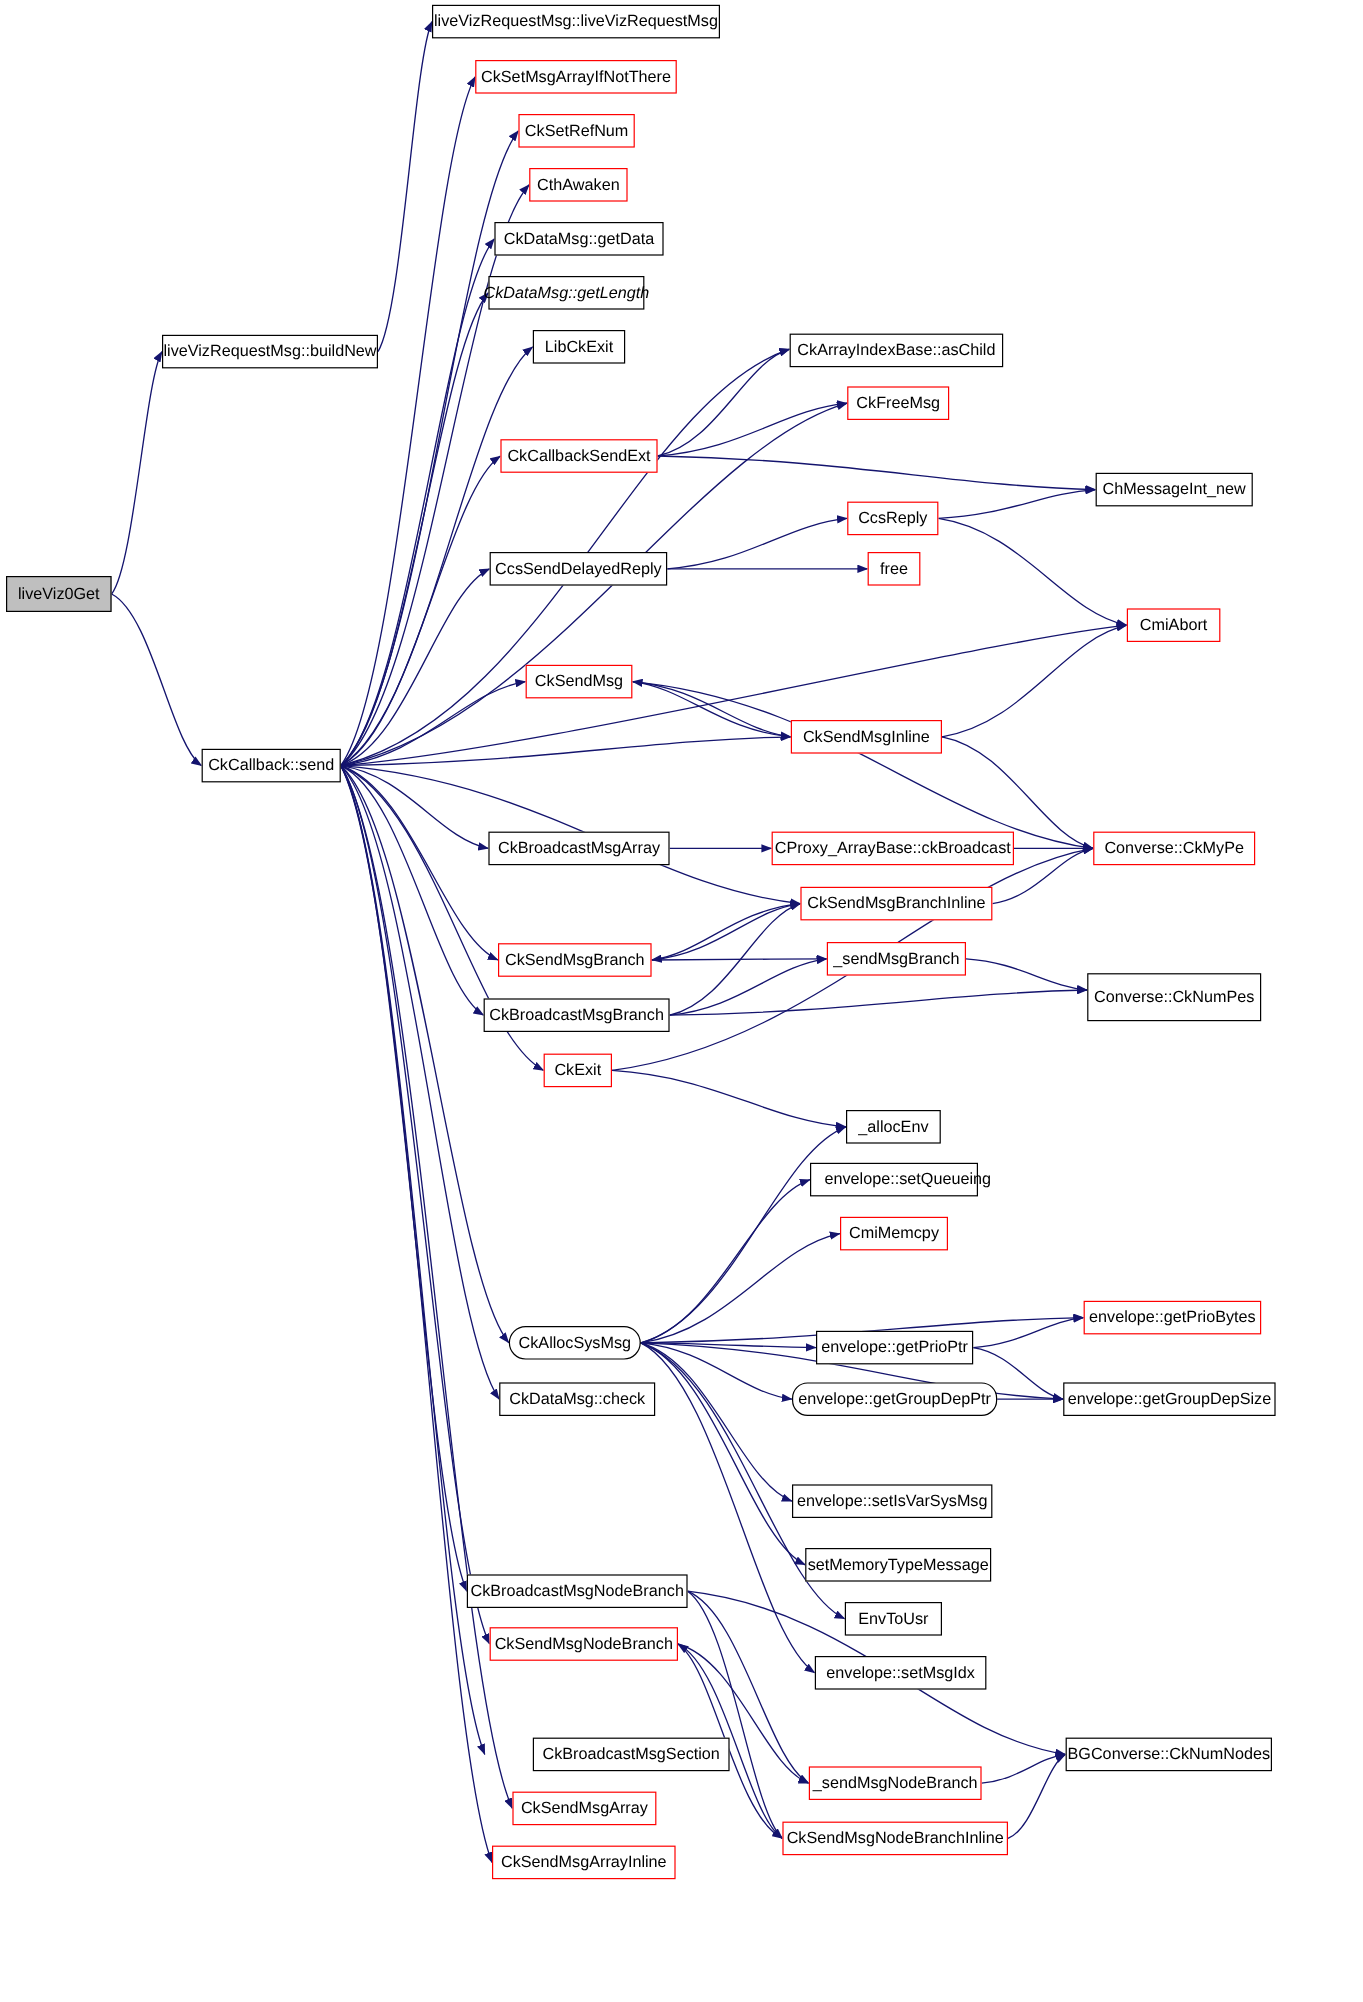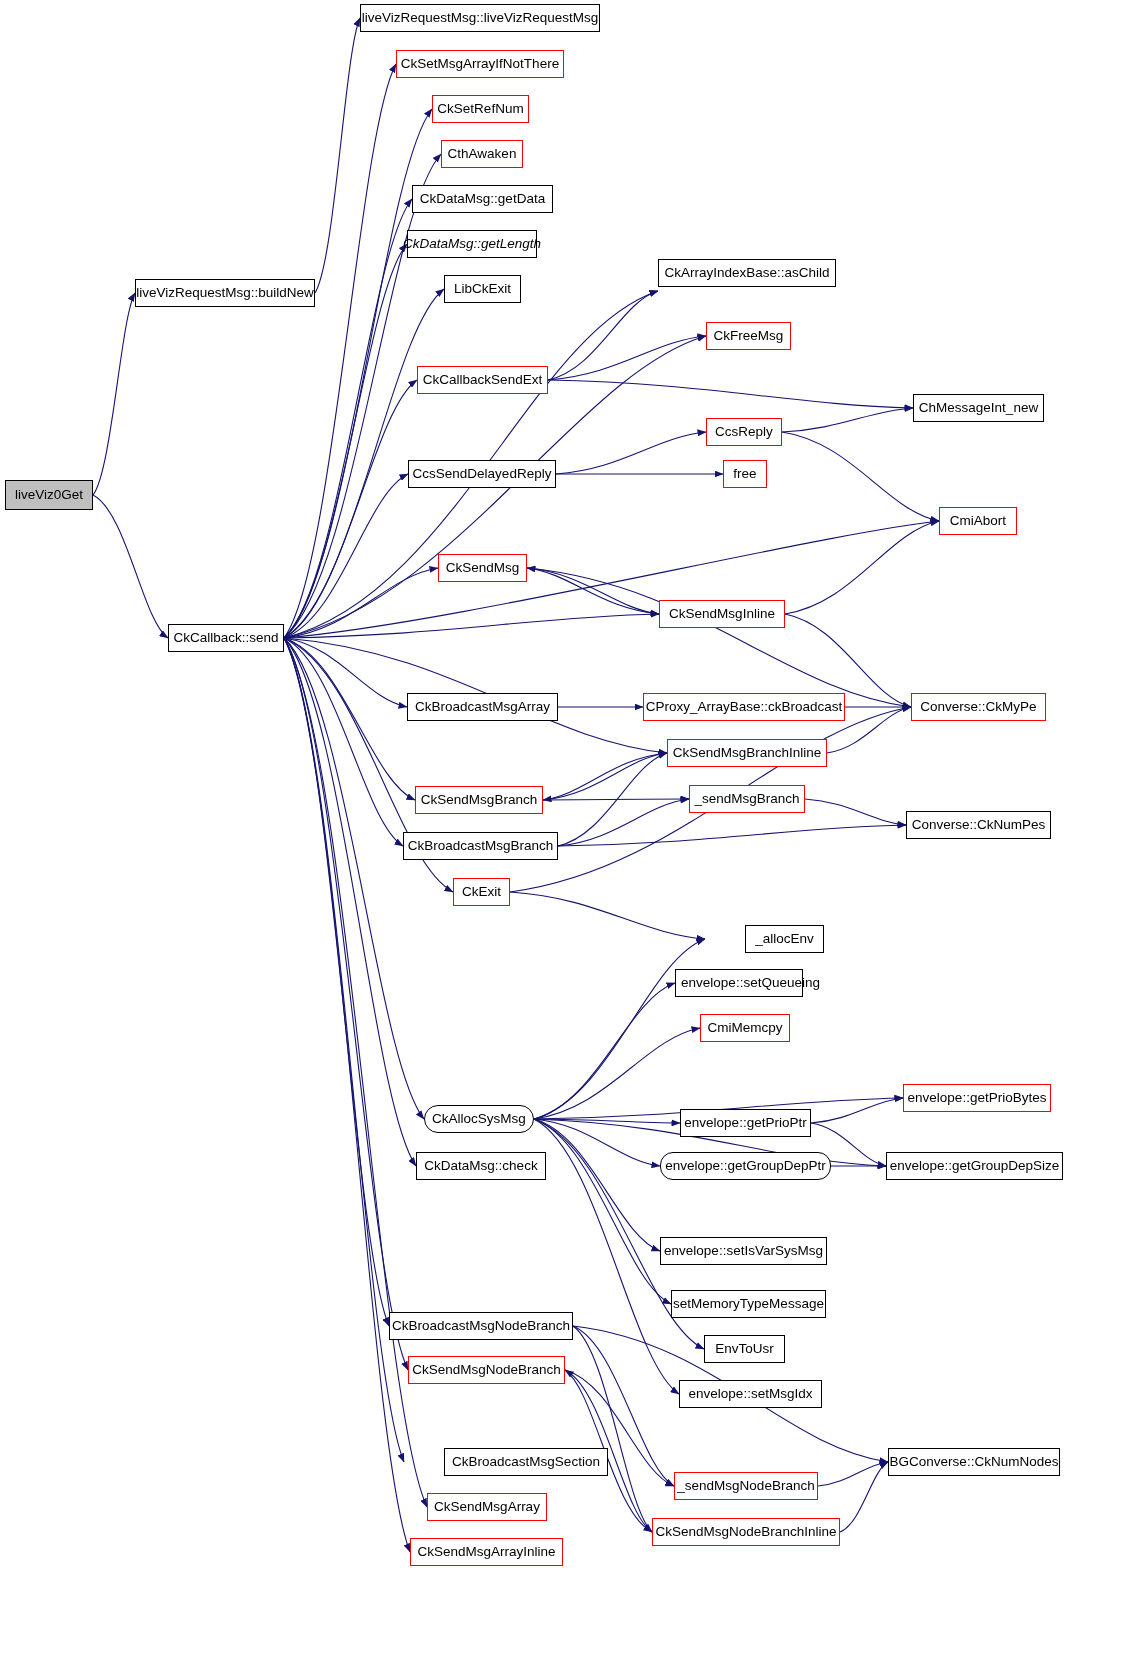--- a/index.html
+++ b/index.html
@@ -167,21 +167,21 @@
       </div>
       <div class="node" style="left: 168px; top: 624px; width: 116px; height: 28px;">
         <span>CkCallback::send</span>
       </div>
       <div class="node red" style="left: 417px; top: 366px; width: 131px; height: 28px;">
         <span>CkCallbackSendExt</span>
       </div>
       <div class="node" style="left: 408px; top: 460px; width: 148px; height: 28px;">
         <span>CcsSendDelayedReply</span>
       </div>
-      <div class="node" style="left: 658px; top: 259px; width: 178px; height: 28px;">
+      <div class="node" style="left: 658px; top: 278px; width: 178px; height: 28px;">
         <span>CkArrayIndexBase::asChild</span>
       </div>
       <div class="node red" style="left: 706px; top: 322px; width: 85px; height: 28px;">
         <span>CkFreeMsg</span>
       </div>
       <div class="node" style="left: 913px; top: 394px; width: 131px; height: 28px;">
         <span>ChMessageInt_new</span>
       </div>
       <div class="node red" style="left: 706px; top: 418px; width: 76px; height: 28px;">
         <span>CcsReply</span>
@@ -209,33 +209,33 @@
       </div>
       <div class="node red" style="left: 667px; top: 739px; width: 160px; height: 28px;">
         <span>CkSendMsgBranchInline</span>
       </div>
       <div class="node red" style="left: 415px; top: 786px; width: 128px; height: 28px;">
         <span>CkSendMsgBranch</span>
       </div>
       <div class="node red" style="left: 689px; top: 785px; width: 116px; height: 28px;">
         <span>_sendMsgBranch</span>
       </div>
-      <div class="node" style="left: 906px; top: 811px; width: 145px; height: 28px;">
+      <div class="node" style="left: 906px; top: 811px; width: 145px; height: 40px;">
         <span>Converse::CkNumPes</span>
       </div>
       <div class="node" style="left: 403px; top: 832px; width: 155px; height: 28px;">
         <span>CkBroadcastMsgBranch</span>
       </div>
       <div class="node red" style="left: 453px; top: 878px; width: 57px; height: 28px;">
         <span>CkExit</span>
       </div>
-      <div class="node" style="left: 745px; top: 925px; width: 79px; height: 28px;">
+      <div class="node" style="left: 705px; top: 925px; width: 79px; height: 28px;">
         <span>_allocEnv</span>
       </div>
-      <div class="node" style="left: 675px; top: 969px; width: 128px; height: 28px; padding-left: 23px;">
+      <div class="node" style="left: 675px; top: 969px; width: 140px; height: 28px; padding-left: 23px;">
         <span>envelope::setQueueing</span>
       </div>
       <div class="node red" style="left: 700px; top: 1014px; width: 90px; height: 28px;">
         <span>CmiMemcpy</span>
       </div>
       <div class="node" style="left: 424px; top: 1105px; width: 110px; height: 28px; border-radius: 14px;">
         <span>CkAllocSysMsg</span>
       </div>
       <div class="node red" style="left: 903px; top: 1084px; width: 148px; height: 28px;">
         <span>envelope::getPrioBytes</span>

